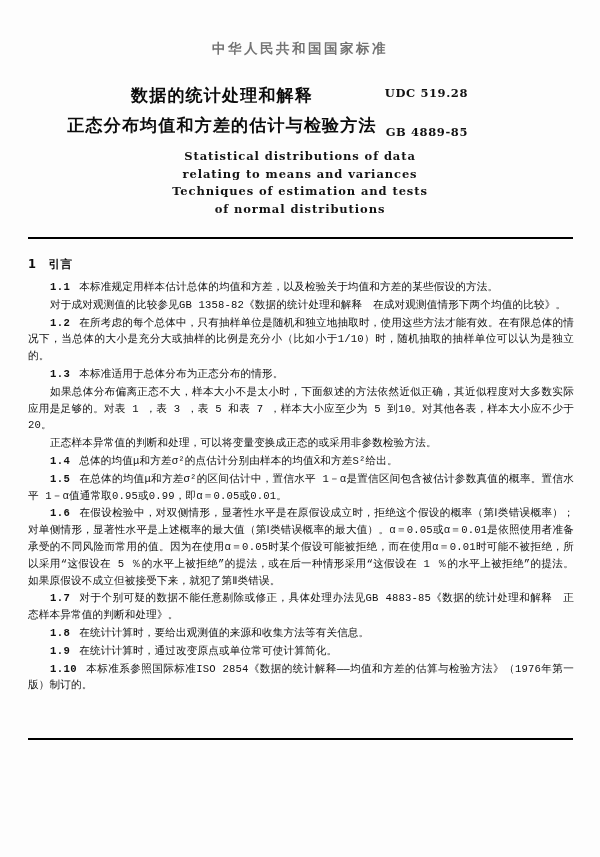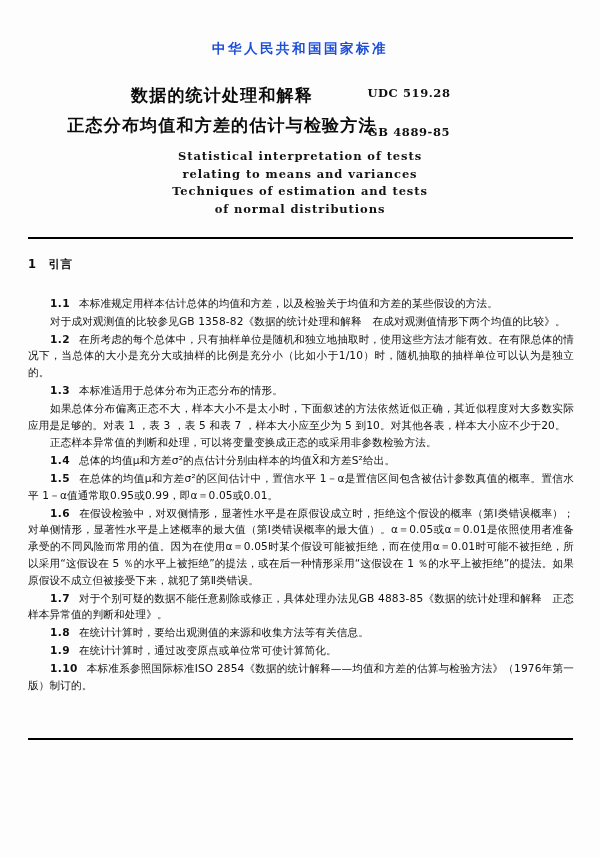--- a/index.html
+++ b/index.html
@@ -29,21 +29,21 @@
     position: absolute;
     left: 0;
     top: 40px;
     width: 600px;
     text-align: center;
   }
   .nation-line {
     font-size: 13.5px;
     font-weight: bold;
     letter-spacing: 2.5px;
-    color: #1d4ed8;
+    color: #737373;
   }
 
   .title-block {
     position: absolute;
     left: 0;
     top: 80px;
     width: 484px;
   }
   .cn-title {
     text-align: center;
@@ -51,24 +51,24 @@
     font-weight: bold;
     letter-spacing: 1.2px;
     color: #0c0c0c;
     line-height: 30px;
   }
   .cn-title-1 { margin-left: -40px; }
   .cn-title-2 { margin-left: -40px; }
 
   .code-block {
     position: absolute;
-    right: 10px;
+    right: 16px;
     top: 6px;
     width: 130px;
-    text-align: center;
+    text-align: right;
   }
   .code-line {
     font-family: "DejaVu Serif", "Liberation Serif", serif;
     font-weight: bold;
     font-size: 11.5px;
     letter-spacing: 0.6px;
     color: #111;
   }
   .code-udc { margin-bottom: 25px; }
 
@@ -109,39 +109,39 @@
   .body-area {
     position: absolute;
     left: 28px;
     top: 257px;
     width: 546px;
   }
   .sec-head {
     font-size: 11.5px;
     font-weight: bold;
     color: #0c0c0c;
-    margin-bottom: 23px;
+    margin-bottom: 7px;
     letter-spacing: 0.5px;
   }
   .sec-head .num { margin-right: 12px; }
 
   .para {
     font-size: 10.6px;
     line-height: 16.8px;
     color: #111;
     text-align: justify;
     margin-bottom: 1px;
     letter-spacing: 0.15px;
   }
   .para .label {
     font-weight: bold;
     margin-right: 9px;
     letter-spacing: 0.4px;
   }
-  .para.indent { text-indent: 22px; }
+  .para.indent { text-indent: 22px; font-family: Liberation Mono, monospace; }
 
   
   .footer {
     position: absolute;
     left: 28px;
     top: 748px;
     width: 546px;
     display: flex;
     justify-content: space-between;
     align-items: baseline;
@@ -166,21 +166,21 @@
     <div class="cn-title cn-title-1">数据的统计处理和解释</div>
     <div class="cn-title cn-title-2">正态分布均值和方差的估计与检验方法</div>
 
     <div class="code-block">
       <div class="code-line code-udc">UDC 519.28</div>
       <div class="code-line">GB 4889-85</div>
     </div>
   </div>
 
   <div class="en-title">
-    <div>Statistical interpretation of tests</div>
+    <div>Statistical distributions of data</div>
     <div>relating to means and variances</div>
     <div>Techniques of estimation and tests</div>
     <div>of normal distributions</div>
   </div>
 
   <div class="rule-top"></div>
 
   <div class="body-area">
 
     <div class="sec-head">

